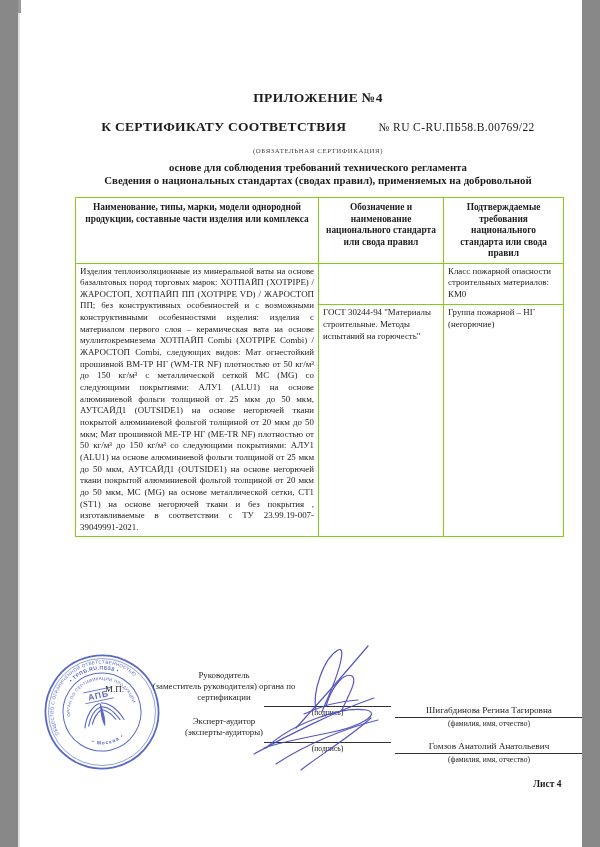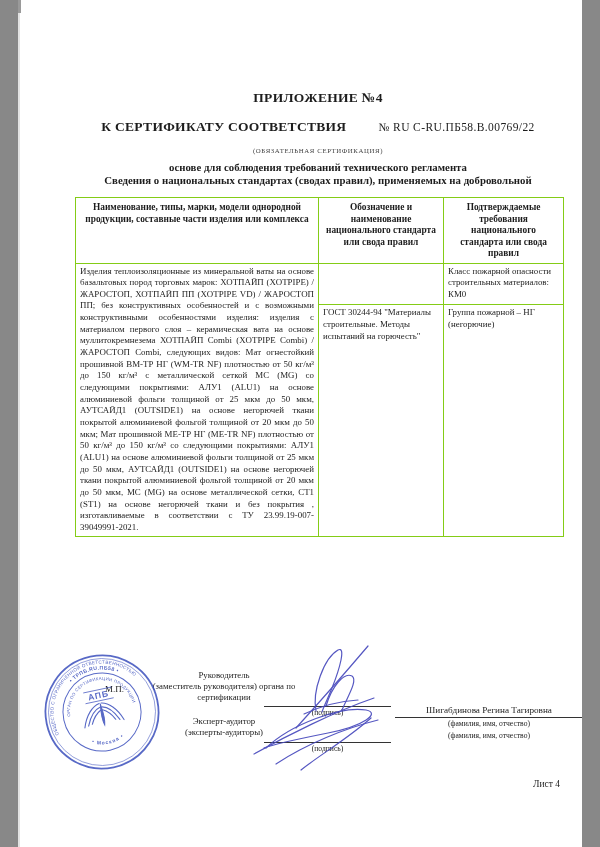--- a/index.html
+++ b/index.html
@@ -41,21 +41,21 @@
   .role-head{top:670px;}
   .role-expert{top:716px;}
 
   .sigline{position:absolute;width:127px;left:246px;}
   .nameline{position:absolute;width:188px;left:377px;}
   .sig1,.name1{top:694px;} .sig2,.name2{top:730px;}
   .fill-space{height:12px;border-bottom:1px solid #333;}
   .name-text{height:12px;border-bottom:1px solid #333;text-align:center;font-size:9.2px;line-height:11px;margin-top:11px;}
   .caption{text-align:center;font-size:7.6px;color:#222;padding-top:1px;}
 
-  .sheet-label{position:absolute;left:515px;top:779px;font-size:9.5px;font-weight:400;}
+  .sheet-label{position:absolute;left:515px;top:779px;font-size:9.5px;font-weight:700;}
 
   .stamp{position:absolute;left:24px;top:652px;width:120px;height:120px;
     transform:rotate(-12deg);opacity:.85;}
   .sig-overlay{position:absolute;left:228px;top:636px;width:165px;height:145px;pointer-events:none;}
 </style>
 </head>
 <body>
 
 <div class="page">
   <div class="scan-edge"></div>
@@ -119,20 +119,21 @@
   </div>
   <div class="nameline name1">
     <div class="name-text">Шигабдинова Регина Тагировна</div>
     <div class="caption">(фамилия, имя, отчество)</div>
   </div>
   <div class="sigline sig2">
     <div class="fill-space"></div>
     <div class="caption">(подпись)</div>
   </div>
   <div class="nameline name2">
+    <div class="name-text">Гомзов Анатолий Анатольевич</div>
     <div class="caption">(фамилия, имя, отчество)</div>
   </div>
 
   <svg class="stamp" viewBox="0 0 120 120">
     <defs>
       <path id="arcOuter" d="M14.4,76.6 A48.5,48.5 0 1 1 105.6,76.6"></path>
       <path id="arcRing" d="M17.5,60 A42.5,42.5 0 0 1 102.5,60"></path>
       <path id="arcInner" d="M29.1,68.3 A32,32 0 1 1 90.9,68.3"></path>
       <path id="arcBottom" d="M35.1,80.9 A32.5,32.5 0 0 0 84.9,80.9"></path>
     </defs>

